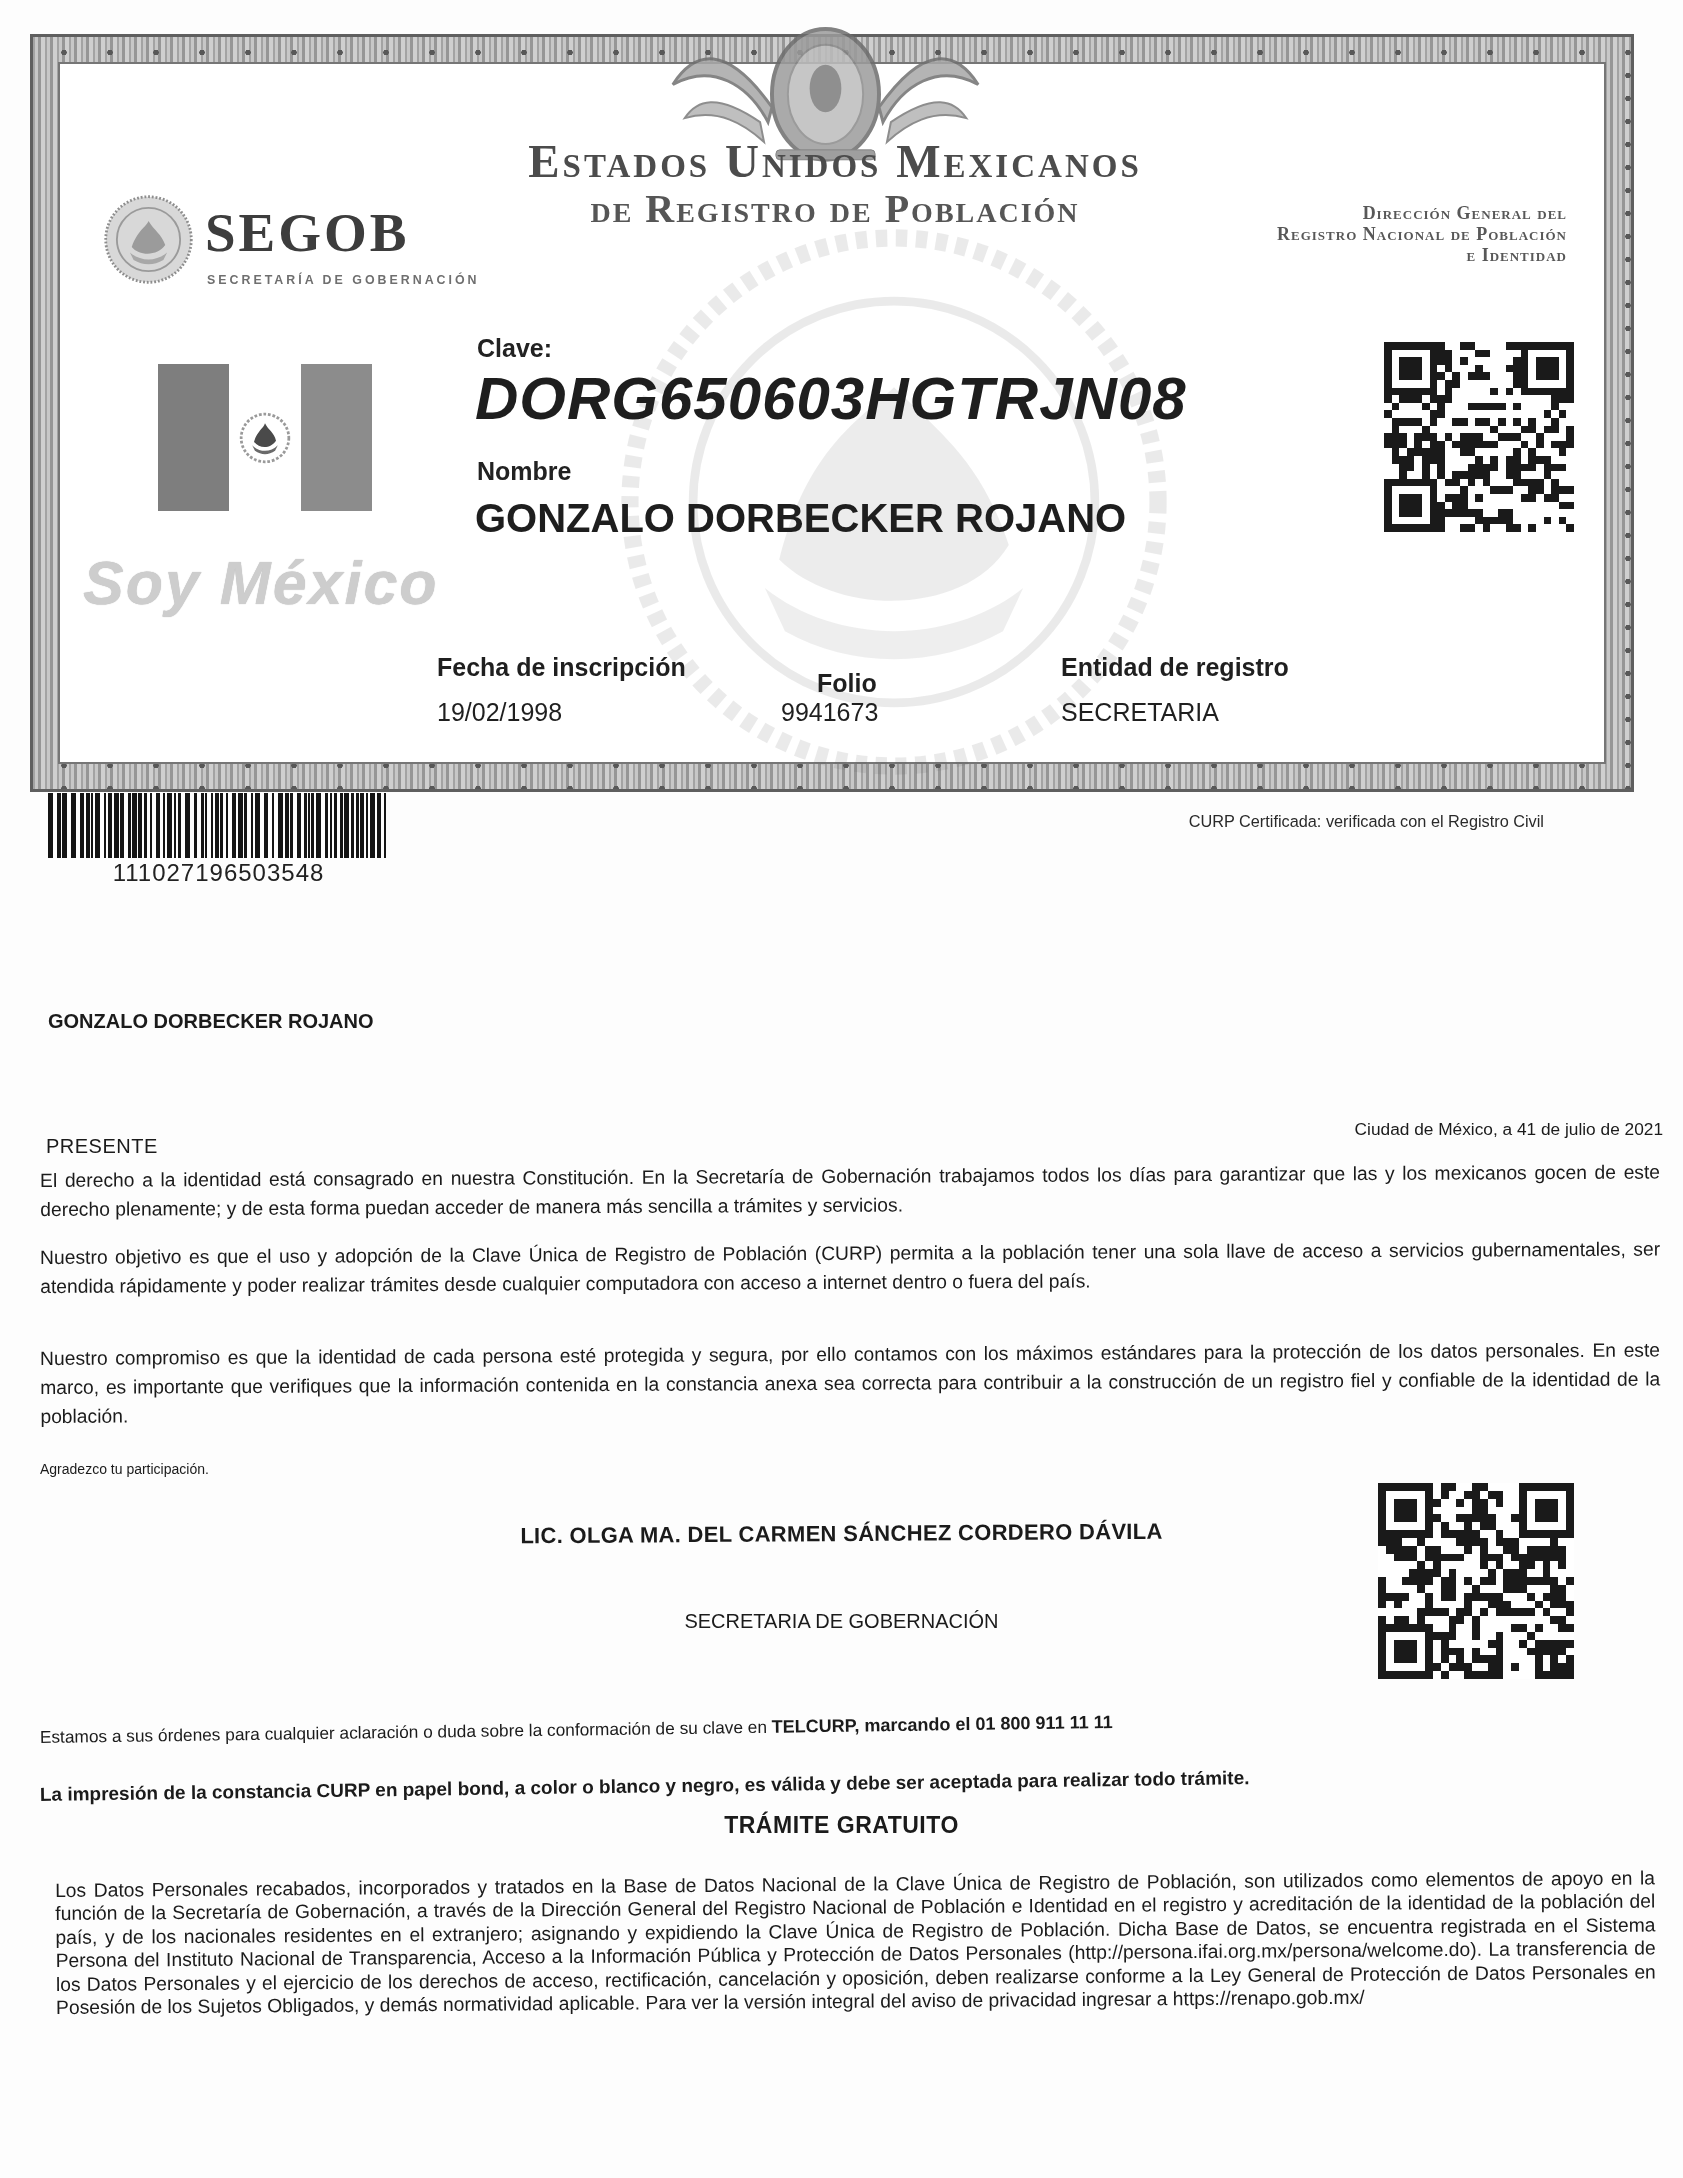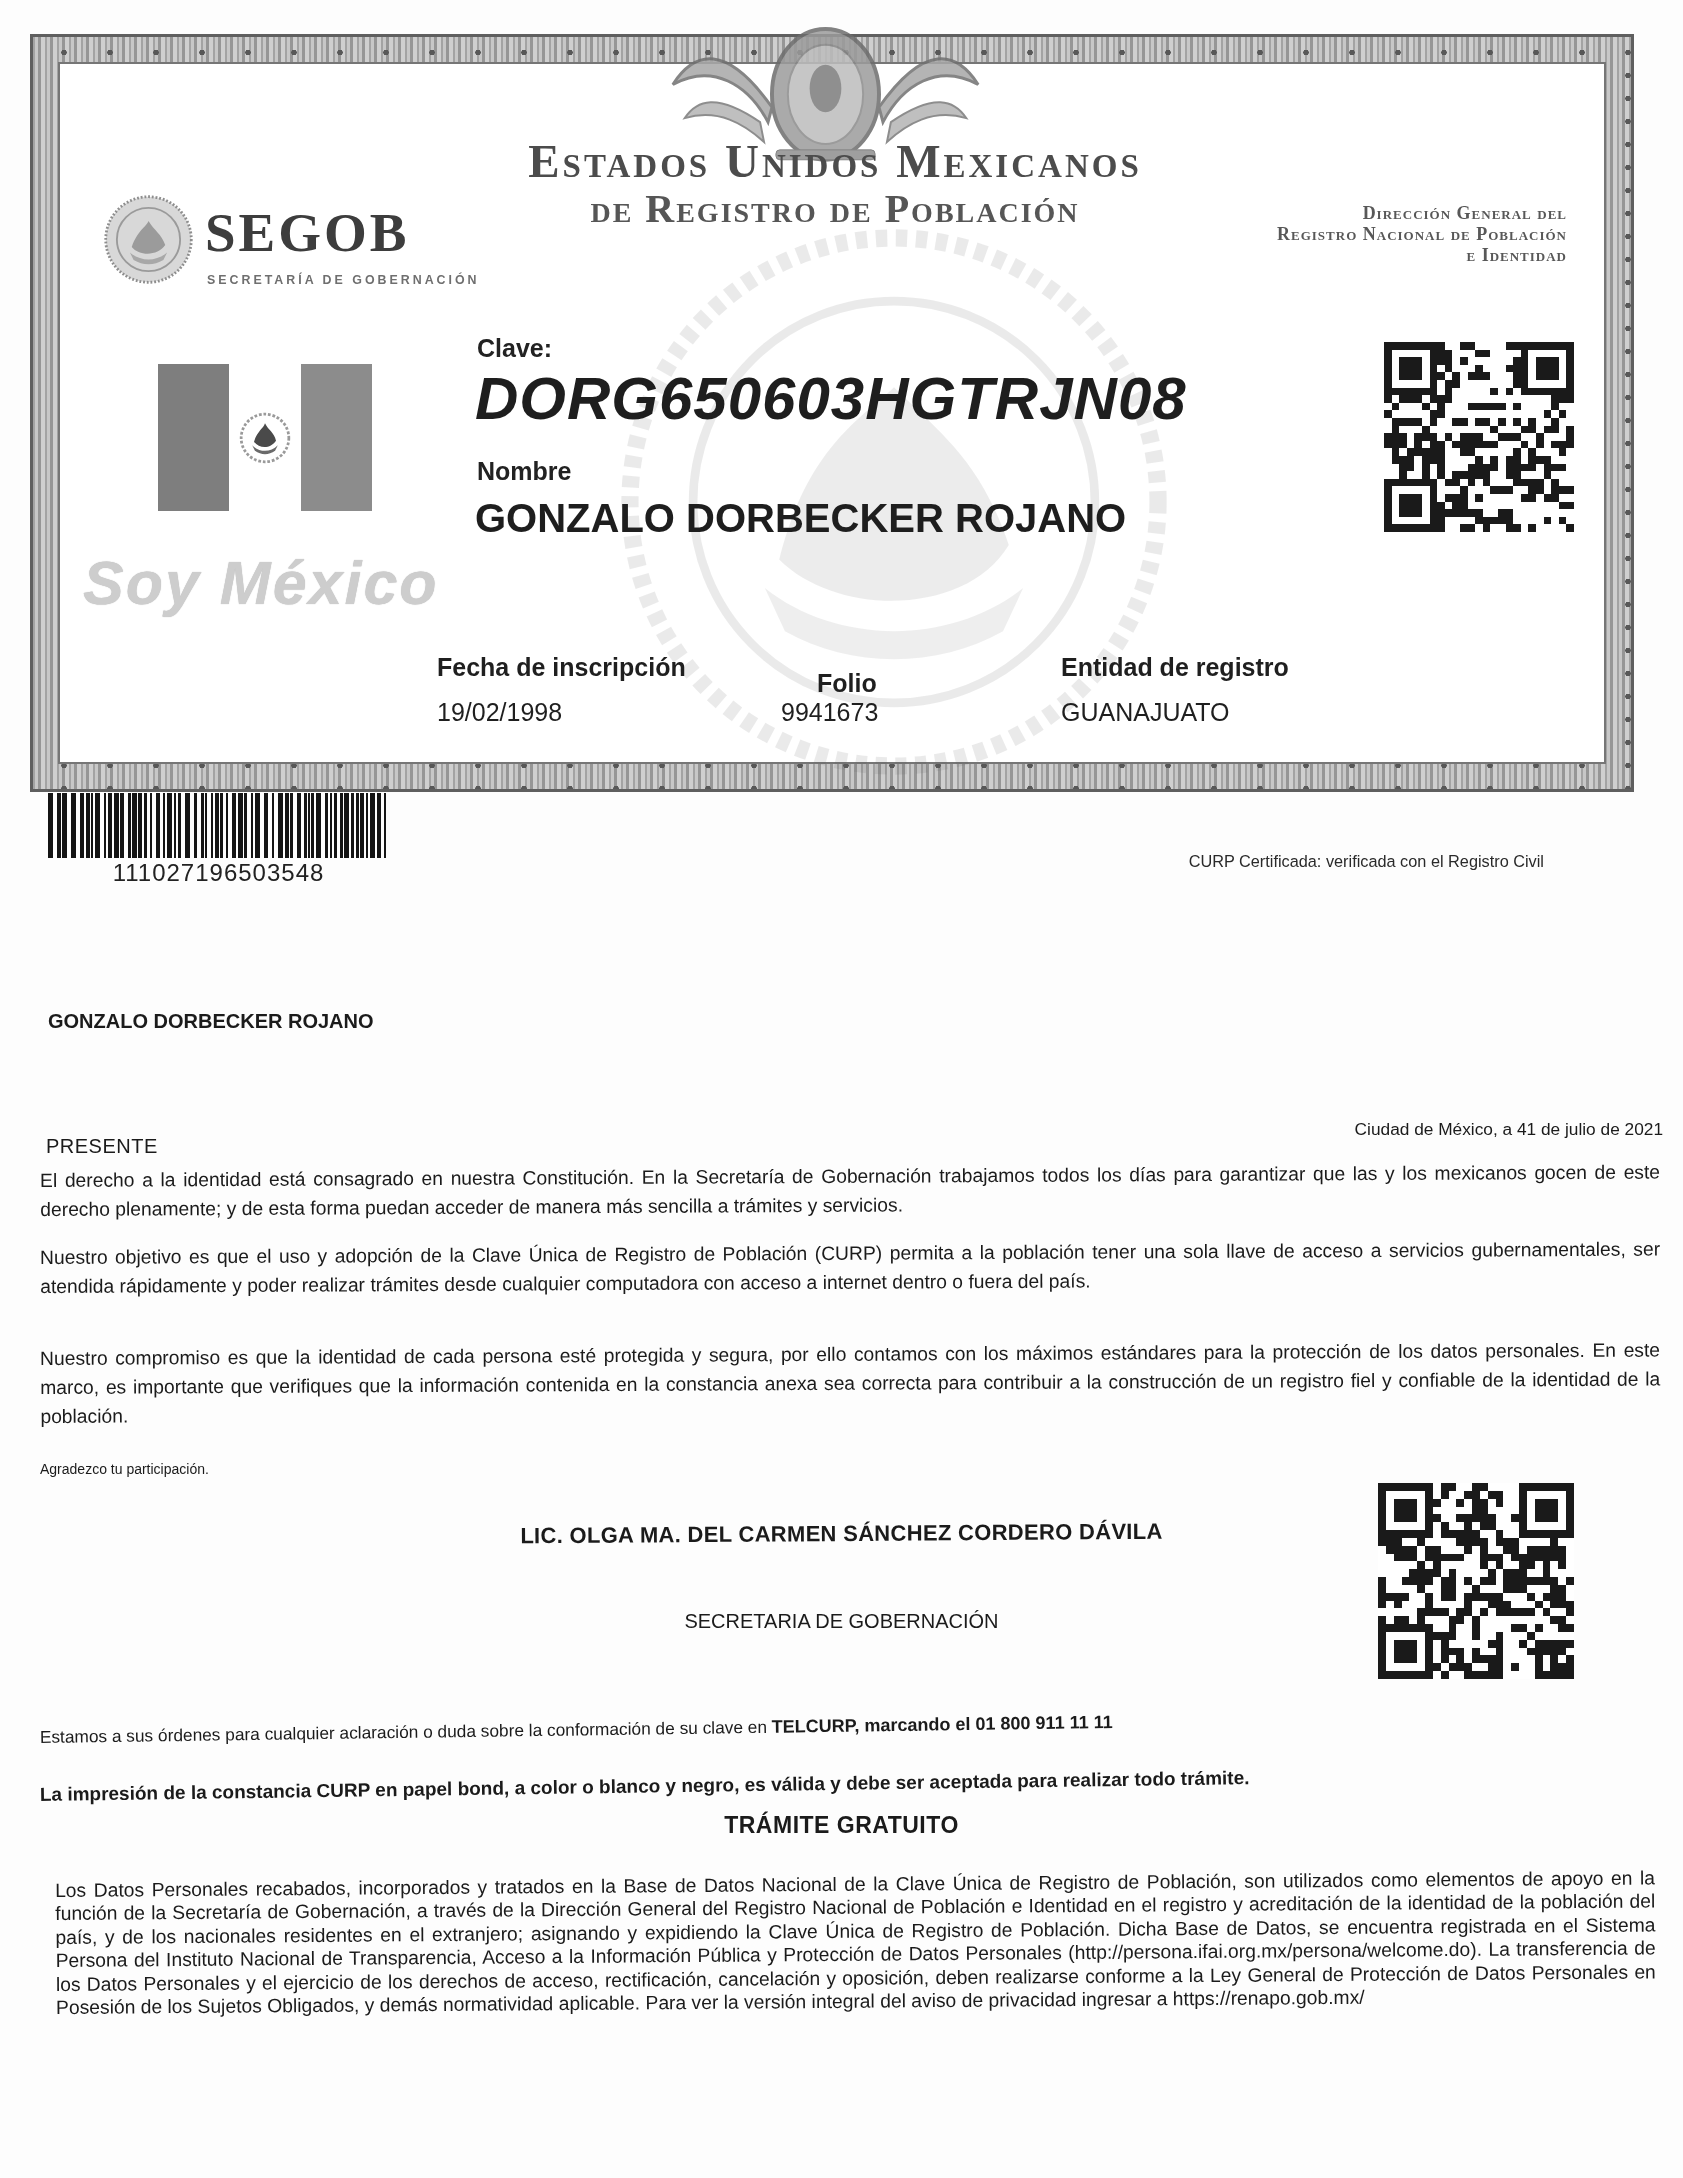--- a/index.html
+++ b/index.html
@@ -46,21 +46,21 @@
 
   .soy{left:50px;top:511px;font-size:61px;font-style:italic;font-weight:700;letter-spacing:2px;color:#cdcdcd;text-shadow:0 0 1px #b5b5b5;}
 
   .field-label{font-size:25px;font-weight:700;color:#1f1f1f;}
   .field-value{font-size:25px;font-weight:400;color:#1f1f1f;}
 
   
   .barcode{left:48px;top:793px;width:341px;height:65px;}
   .barcode svg{width:100%;height:100%;}
   .barcode-num{left:48px;top:859px;width:341px;text-align:center;font-size:24px;letter-spacing:1px;color:#222;}
-  .certified{left:990px;top:852px;width:554px;text-align:right;font-size:16.3px;color:#2a2a2a;}
+  .certified{left:990px;top:812px;width:554px;text-align:right;font-size:16.3px;color:#2a2a2a;}
 
   
   .recipient{left:48px;top:1010px;font-size:20px;font-weight:700;}
   .dateline{left:1168px;top:1119px;width:495px;text-align:right;font-size:17.3px;}
   .salutation{left:46px;top:1135px;font-size:20px;letter-spacing:0.5px;}
   .para{left:40px;width:1620px;font-size:19.3px;line-height:29px;text-align:justify;transform:rotate(-.3deg);transform-origin:left top;}
   .p1{top:1166px;} .p2{top:1243px;} .p3{top:1344px;}
   .closing{left:40px;top:1461px;font-size:14px;}
   .sig-name{left:0;top:1521px;width:1683px;text-align:center;font-size:22px;font-weight:700;letter-spacing:0.3px;transform:rotate(-.4deg);}
   .sig-title{left:0;top:1610px;width:1683px;text-align:center;font-size:20px;}
@@ -454,21 +454,21 @@
     <div class="stripe s3"></div>
   </div>
 
   <div class="abs soy">Soy México</div>
 
   <div class="abs field-label" style="left:404px;top:616px;">Fecha de inscripción</div>
   <div class="abs field-value" style="left:404px;top:661px;">19/02/1998</div>
   <div class="abs field-label" style="left:784px;top:632px;">Folio</div>
   <div class="abs field-value" style="left:748px;top:661px;">9941673</div>
   <div class="abs field-label" style="left:1028px;top:616px;">Entidad de registro</div>
-  <div class="abs field-value" style="left:1028px;top:661px;">GUANAJUATO</div>
+  <div class="abs field-value" style="left:1028px;top:661px;">SECRETARIA</div>
 </div>
 
 <div class="abs barcode" id="barcode"><svg viewBox="0 0 344 66" preserveAspectRatio="none" shape-rendering="crispEdges" fill="#141414">
       <rect x="0" y="0" width="5" height="66"></rect>
       <rect x="9" y="0" width="4" height="66"></rect>
       <rect x="14" y="0" width="5" height="66"></rect>
       <rect x="23" y="0" width="5" height="66"></rect>
       <rect x="32" y="0" width="4" height="66"></rect>
       <rect x="38" y="0" width="4" height="66"></rect>
       <rect x="43" y="0" width="2" height="66"></rect>

